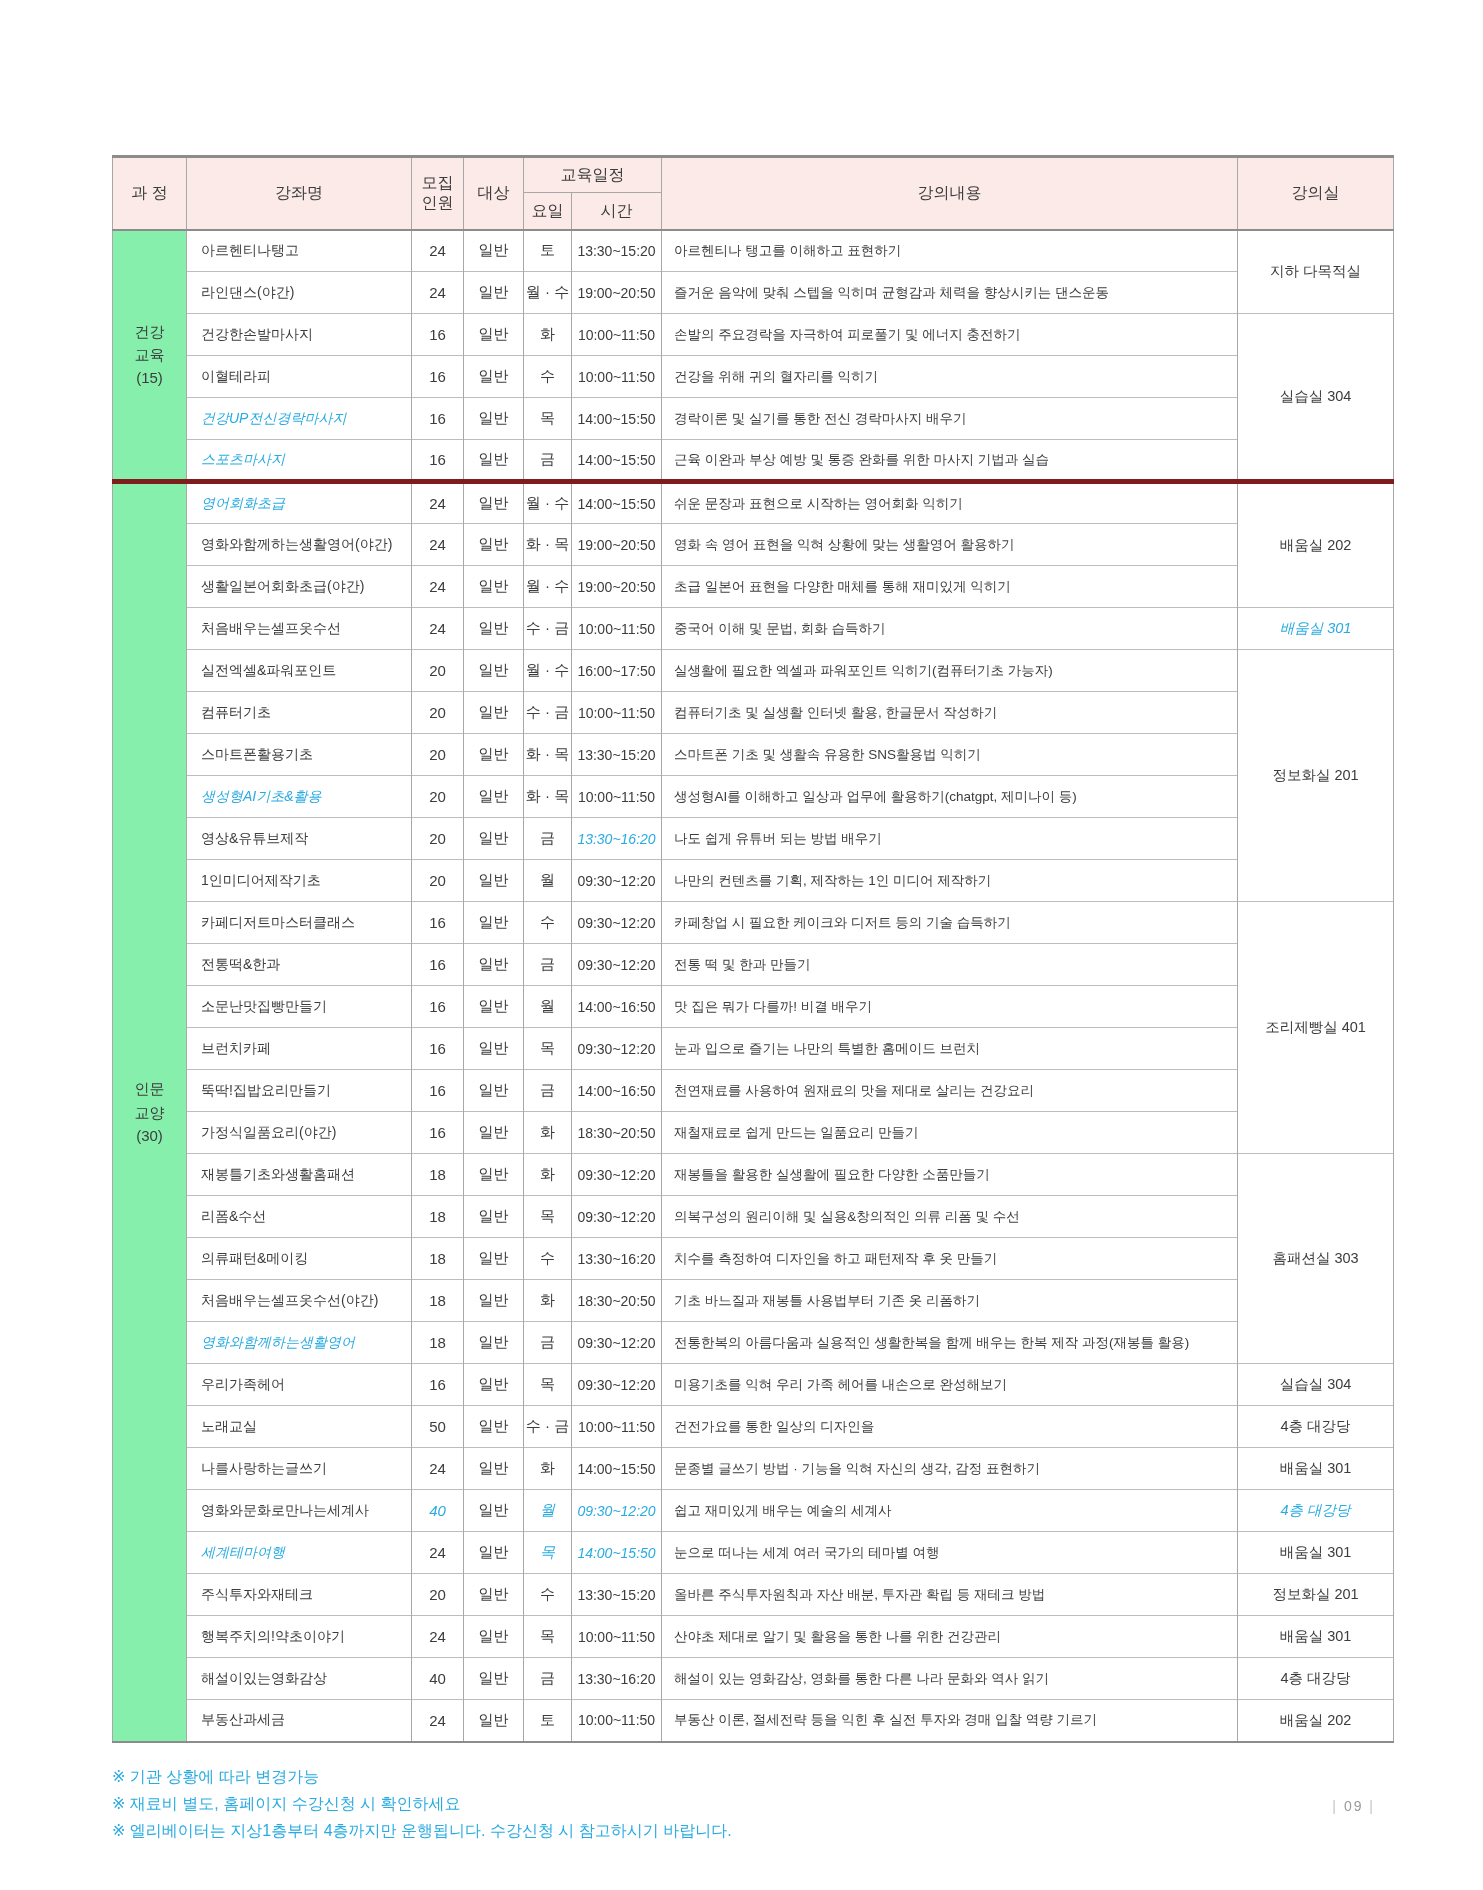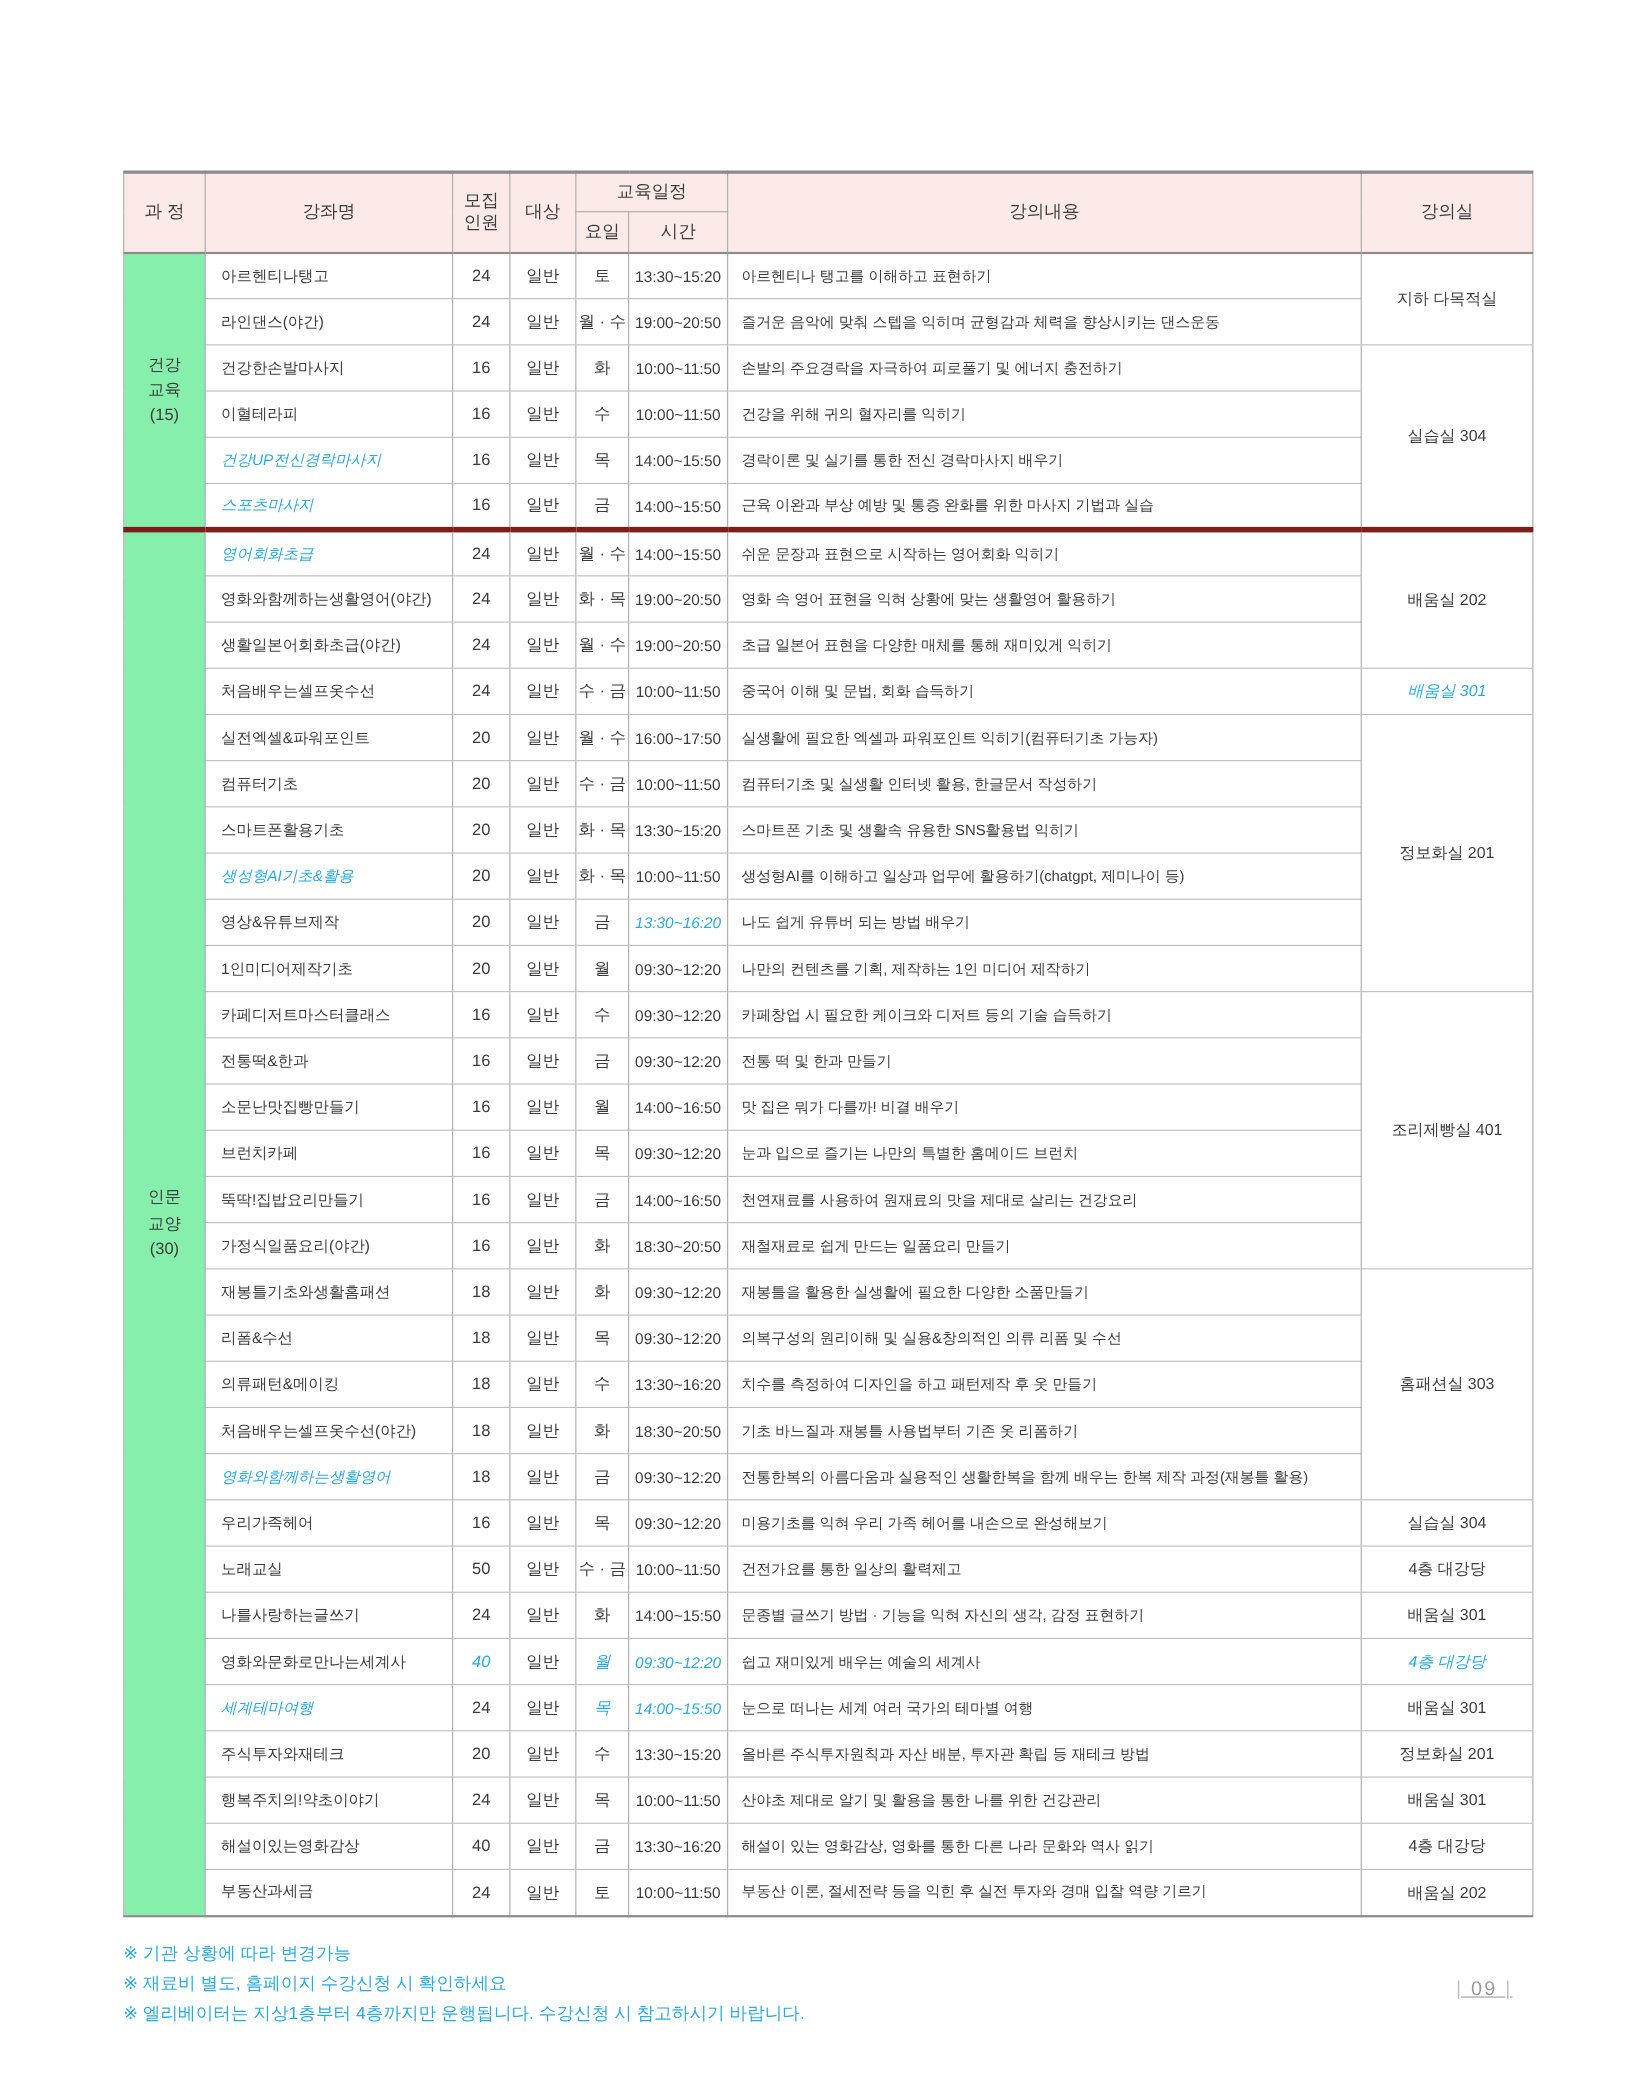--- a/index.html
+++ b/index.html
@@ -67,21 +67,21 @@
   td.room-cell{font-size:14.5px;}
   .blue{color:#29abe2;font-style:italic;}
   .notes{
     position:absolute;left:112px;top:1763px;
     font-size:16px;
     line-height:27px;
     color:#29abe2;
   }
   .pagenum{
     position:absolute;top:1798px;right:108px;
-    font-size:18px;color:#9a9a9a;letter-spacing:2px;text-decoration:underline;
+    font-size:14px;color:#9a9a9a;letter-spacing:2px;
   }
   .pagenum .bar{color:#c4c4c4;}
 </style>
 </head>
 <body>
 
 <div class="page">
 
   <table class="schedule">
     <colgroup>
@@ -343,21 +343,21 @@
           <td class="time-cell">09:30~12:20</td>
           <td class="content-cell">미용기초를 익혀 우리 가족 헤어를 내손으로 완성해보기</td>
           <td rowspan="1" class="room-cell">실습실 304</td>
         </tr>
         <tr>
           <td class="name-cell">노래교실</td>
           <td class="num-cell">50</td>
           <td class="target-cell">일반</td>
           <td class="day-cell">수 · 금</td>
           <td class="time-cell">10:00~11:50</td>
-          <td class="content-cell">건전가요를 통한 일상의 활력제고</td>
+          <td class="content-cell">건전가요를 통한 일상의 디자인을</td>
           <td rowspan="1" class="room-cell">4층 대강당</td>
         </tr>
         <tr>
           <td class="name-cell">나를사랑하는글쓰기</td>
           <td class="num-cell">24</td>
           <td class="target-cell">일반</td>
           <td class="day-cell">화</td>
           <td class="time-cell">14:00~15:50</td>
           <td class="content-cell">문종별 글쓰기 방법 · 기능을 익혀 자신의 생각, 감정 표현하기</td>
           <td rowspan="1" class="room-cell">배움실 301</td>

